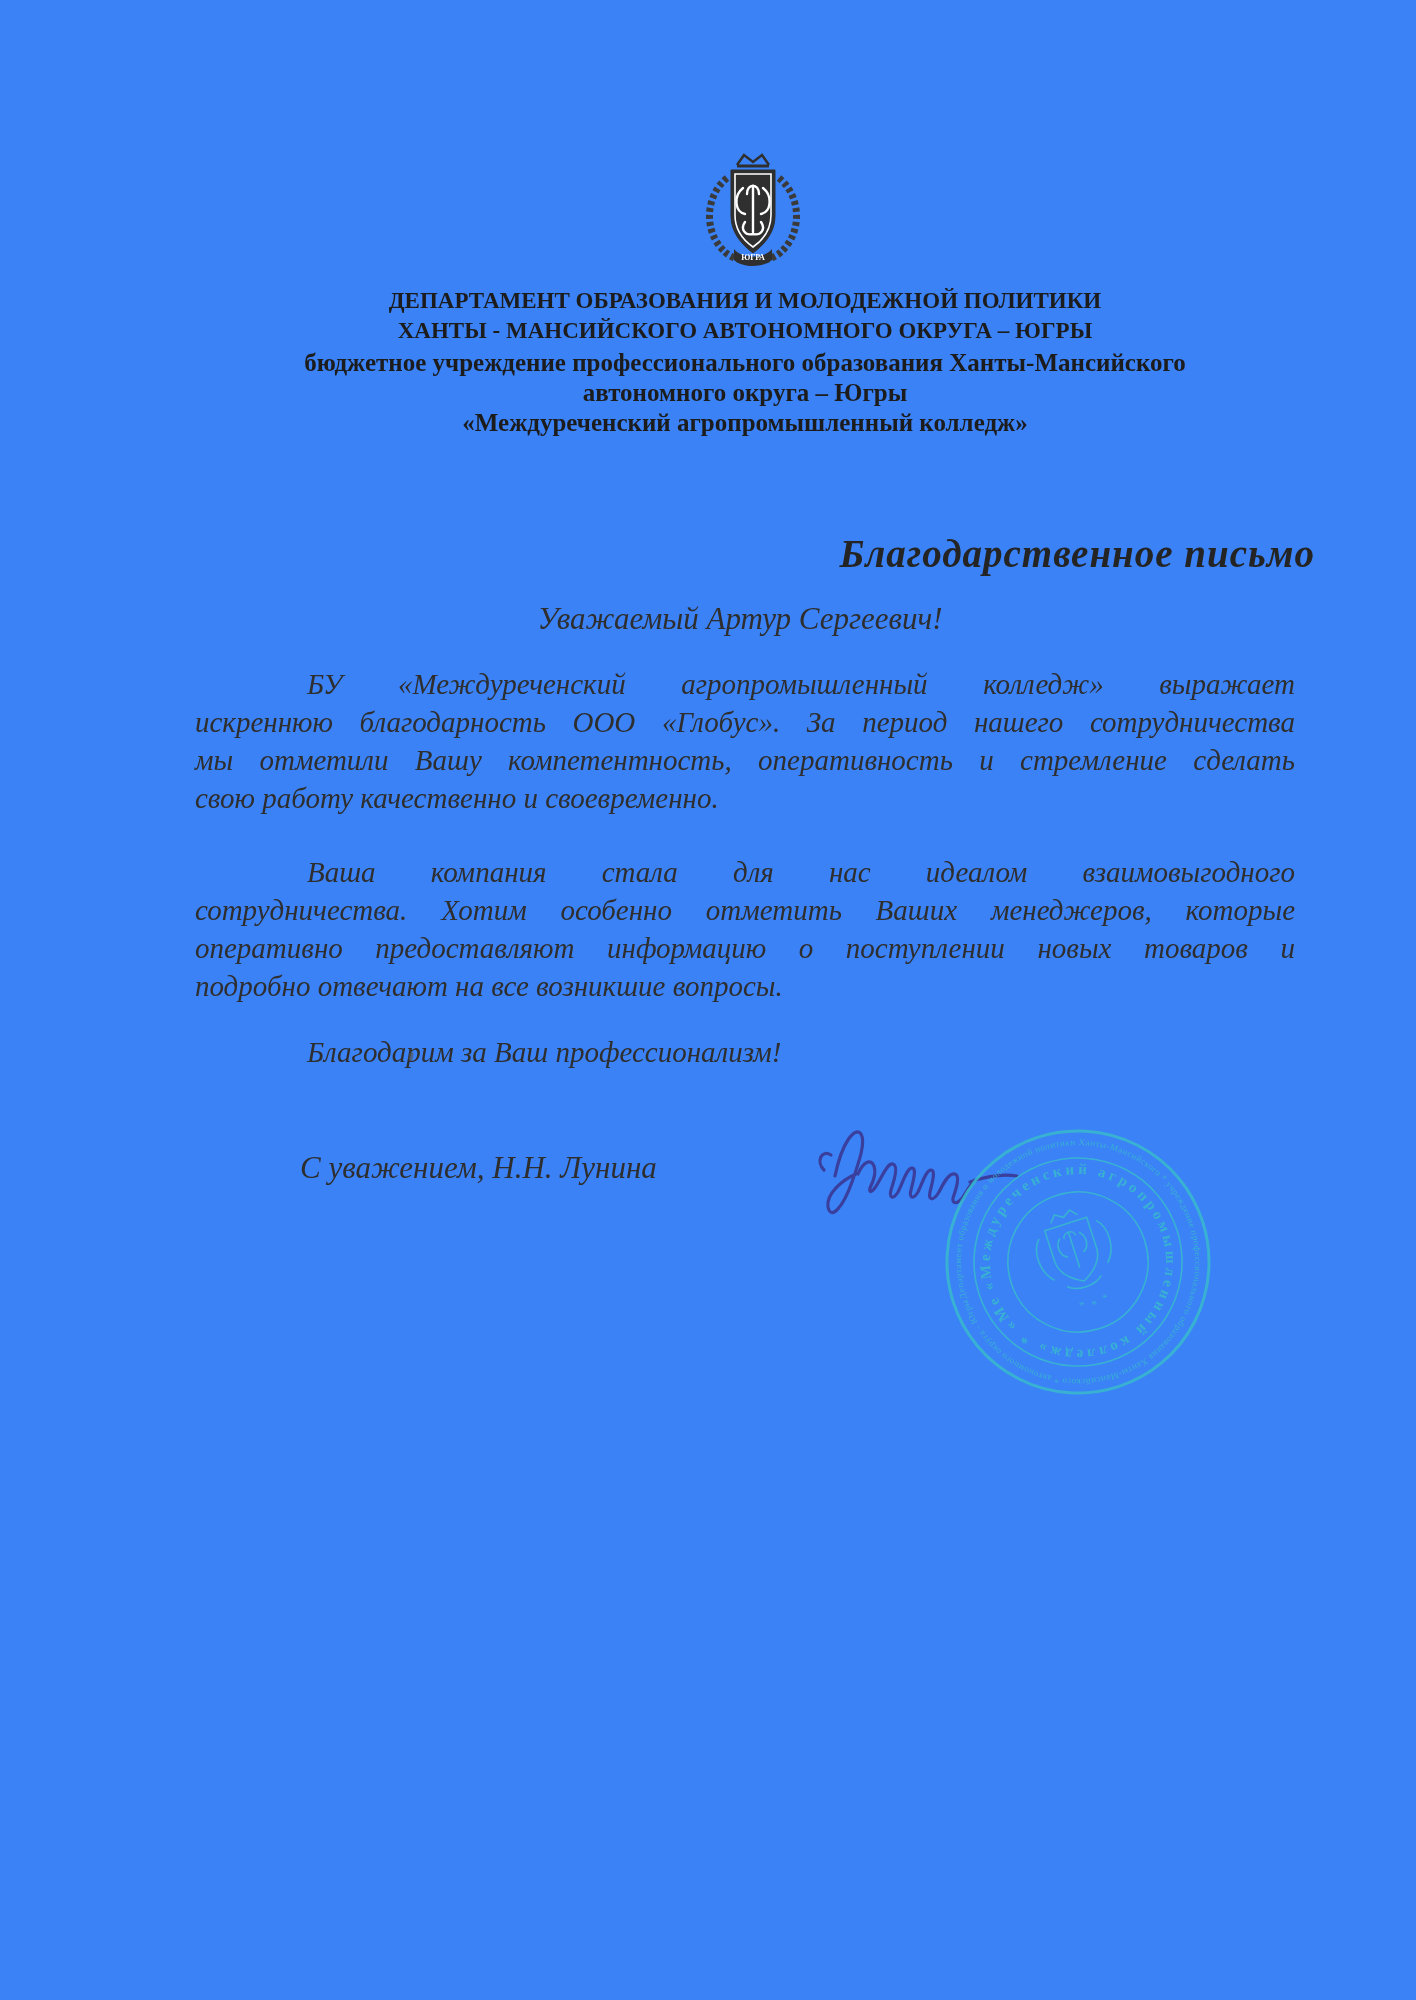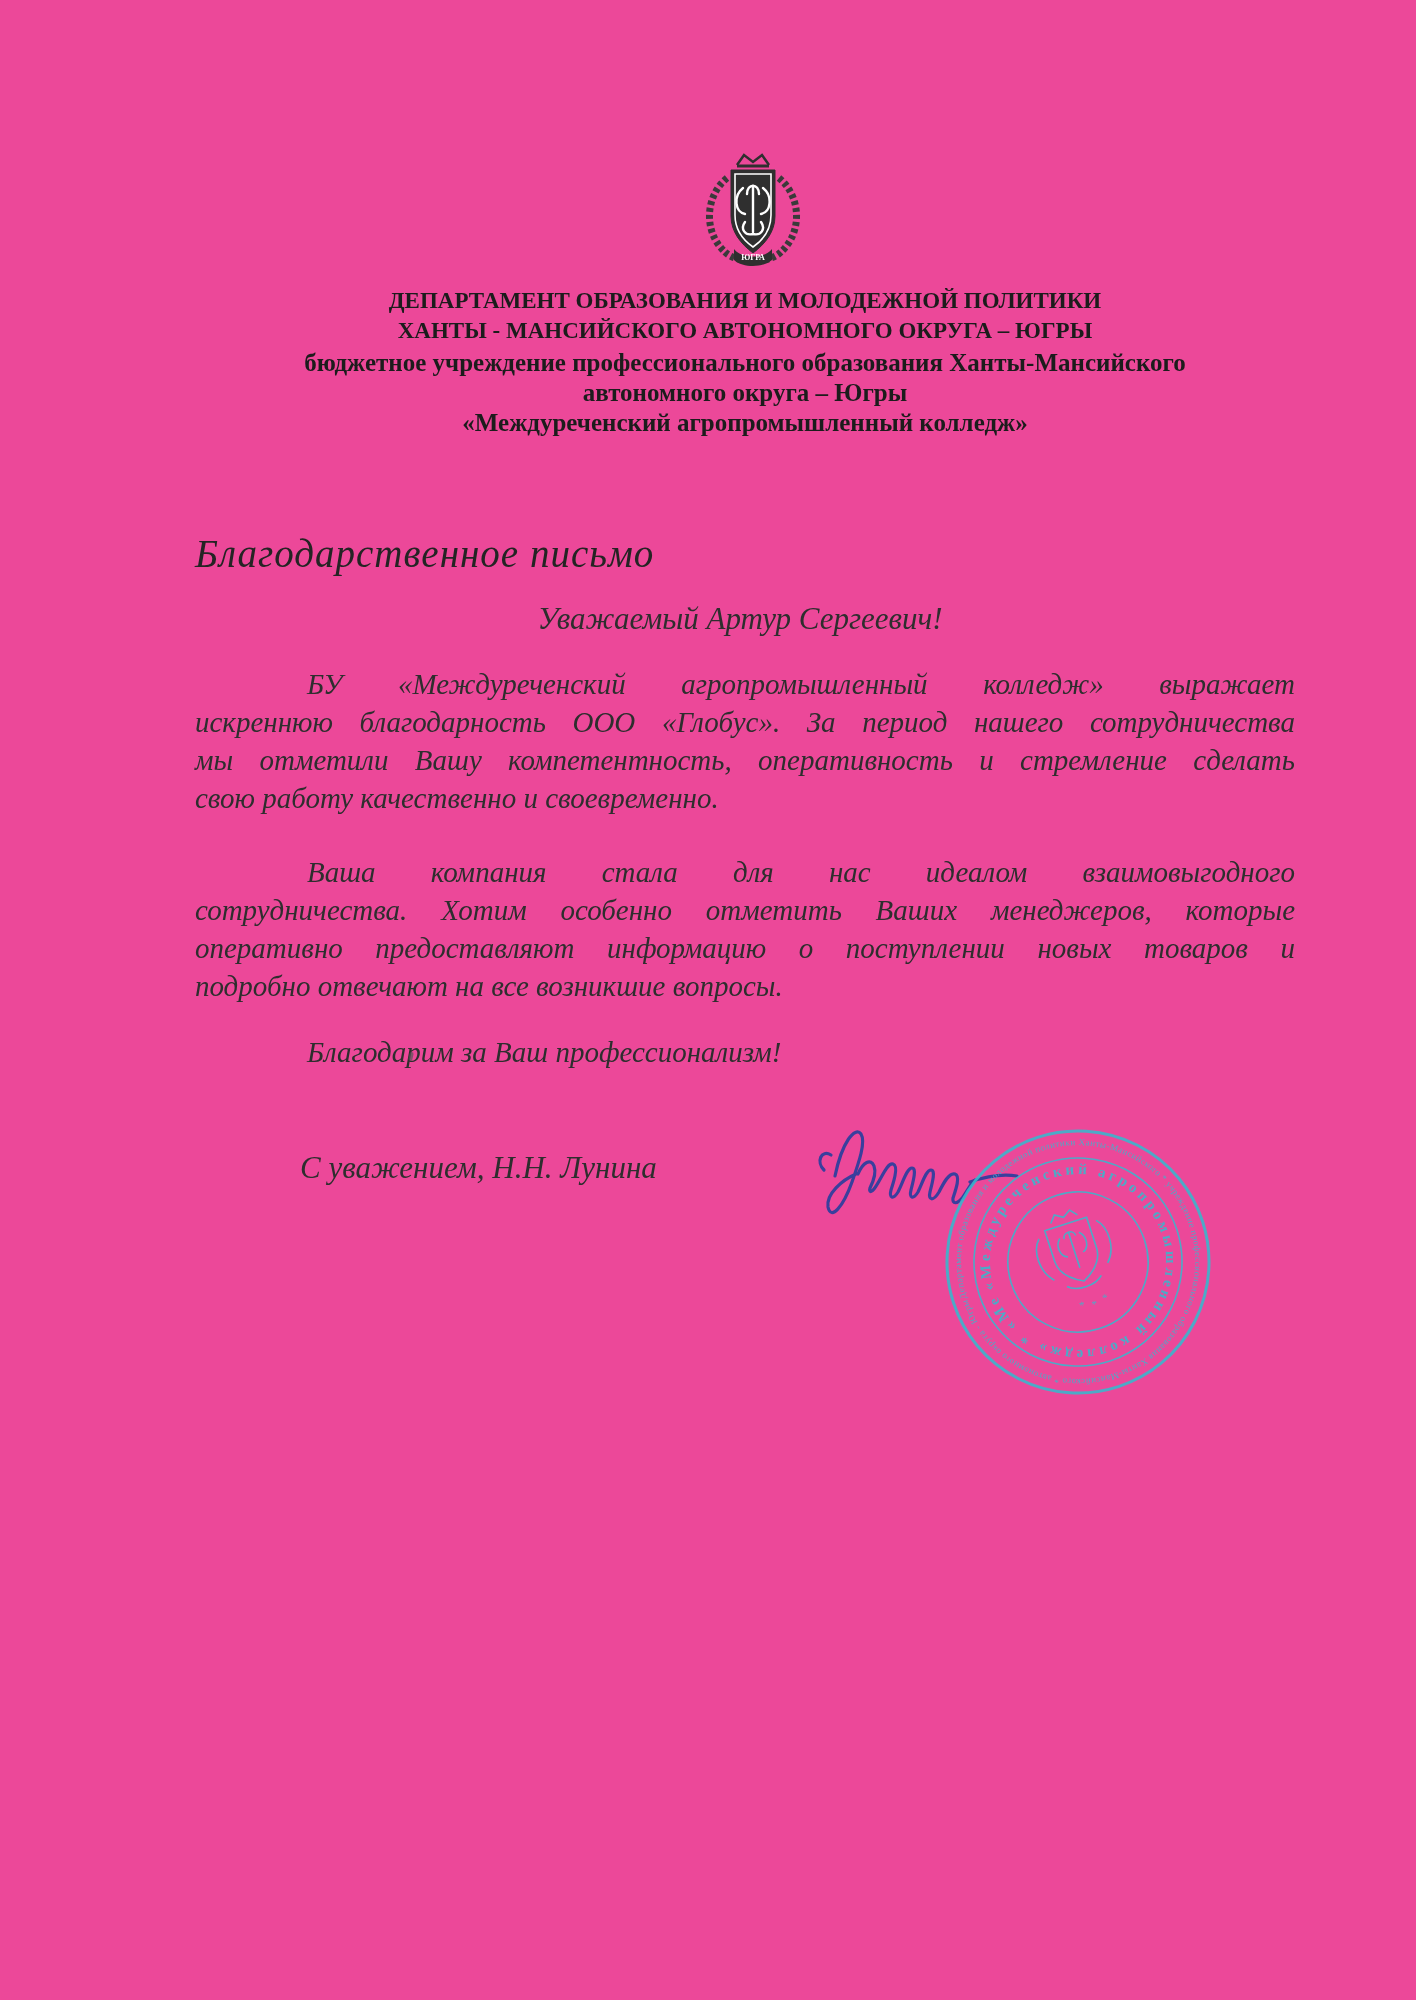--- a/index.html
+++ b/index.html
@@ -1,31 +1,31 @@
 <!DOCTYPE html>
 <html><head>
 <meta charset="utf-8">
 <style>
   html,body { margin:0; padding:0; background:#ffffff; }
   .page {
-    position:relative; width:1416px; height:2000px; background:#ec4899;
+    position:relative; width:1416px; height:2000px; background:#3b82f6;
     font-family:"Liberation Serif","DejaVu Serif",serif; overflow:hidden;
   }
   
   .emblem { position:absolute; left:697px; top:152px; width:112px; height:120px; }
   .hdr { position:absolute; left:158px; width:1174px; text-align:center; color:#1c1c1c;
          font-weight:bold; white-space:nowrap; }
   .hdr.u1 { top:288px; font-size:23px; }
   .hdr.u2 { top:318px; font-size:23px; }
   .hdr.l1 { top:349px; font-size:25px; }
   .hdr.l2 { top:379px; font-size:25px; }
   .hdr.l3 { top:409px; font-size:25px;font-family:Liberation Serif, serif; }
   
-  .title { position:absolute; left:195px; top:531px; width:1120px; text-align:left;
-           font-style:italic; font-weight:normal; font-size:39px; color:#242424; letter-spacing:1px; }
+  .title { position:absolute; left:195px; top:531px; width:1120px; text-align:right;
+           font-style:italic; font-weight:bold; font-size:39px; color:#242424; letter-spacing:1px; }
   .greeting { position:absolute; left:180px; top:601px; width:1120px; text-align:center;
               font-style:italic; font-size:31px; color:#2e2e2e; }
   .bl { position:absolute; left:195px; width:1100px; font-style:italic; font-size:29px;
         color:#2e2e2e; height:38px; white-space:normal; }
   .just { text-align:justify; text-align-last:justify; }
   .left { text-align:left; text-align-last:left; }
   .ind  { text-indent:112px;text-align:center; }
   .signoff { position:absolute; left:300px; top:1150px; font-style:italic; font-size:31px;
              color:#2e2e2e; white-space:nowrap; }
   

